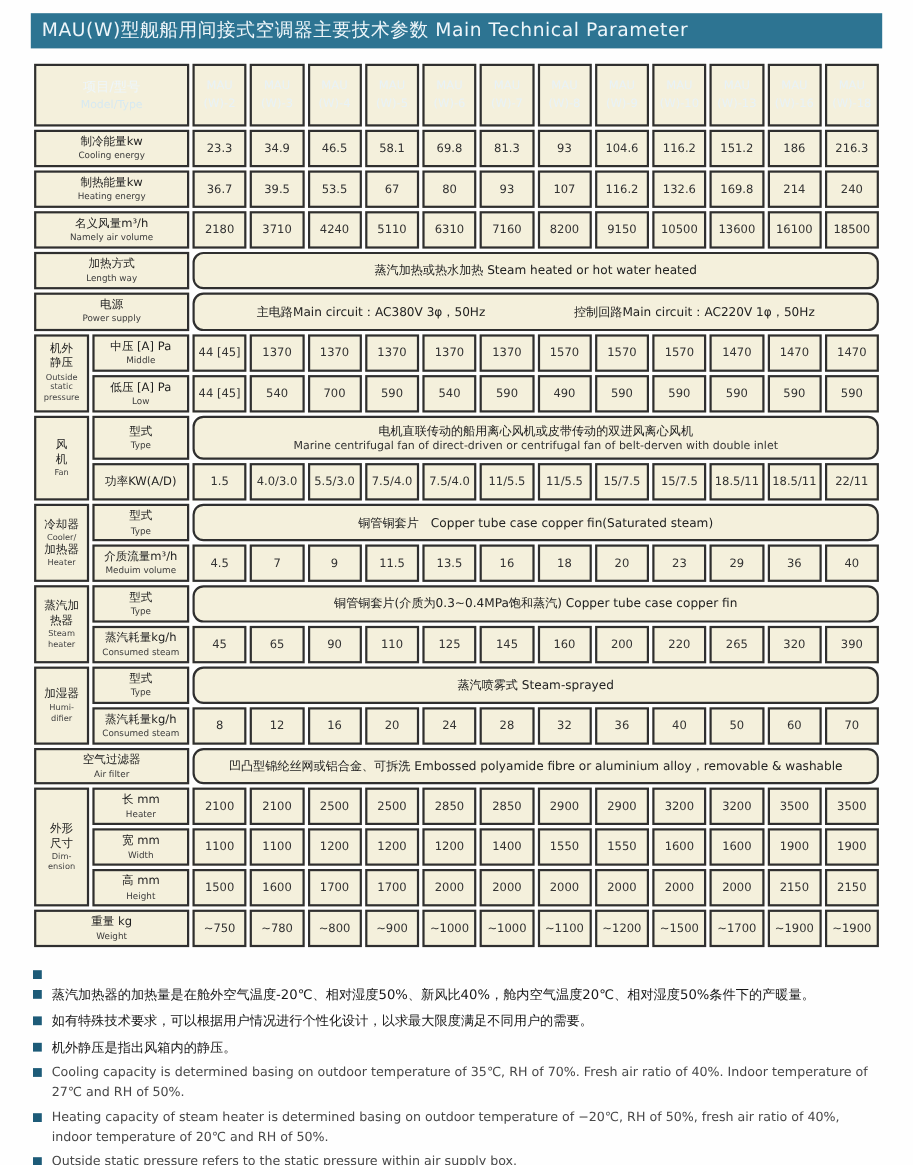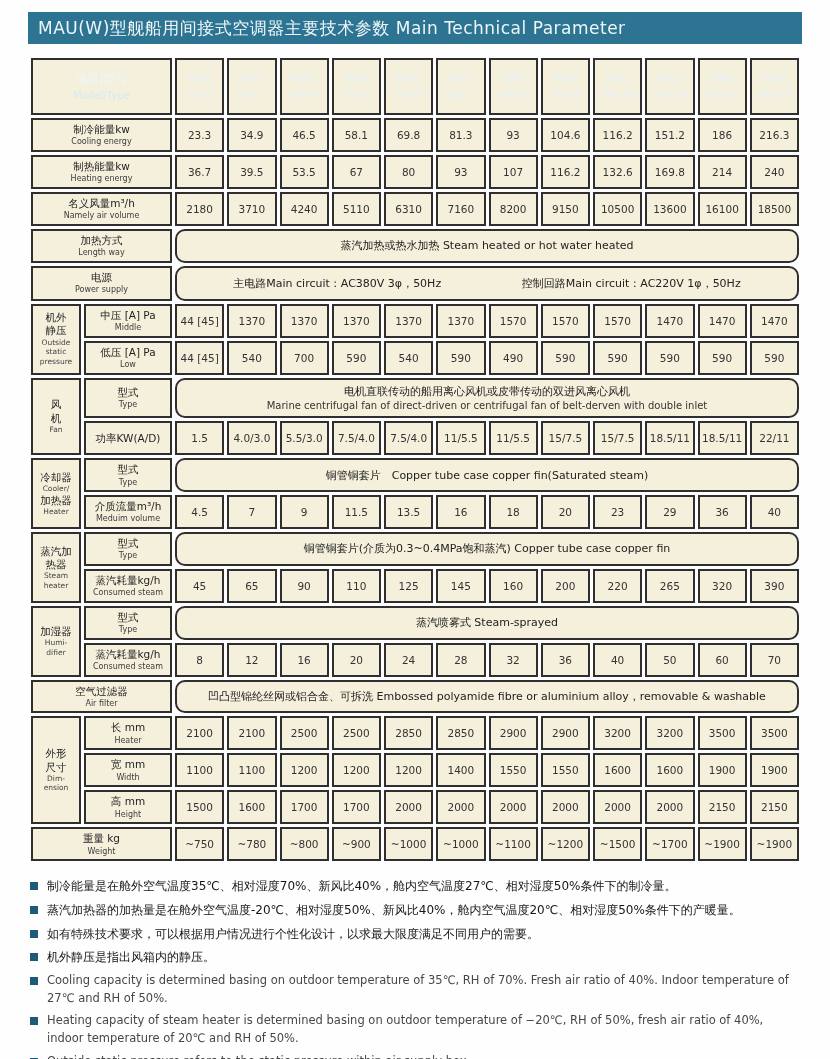--- a/index.html
+++ b/index.html
@@ -473,21 +473,20 @@
           <td class="val">~1700</td>
           <td class="val">~1900</td>
           <td class="val">~1900</td>
         </tr>
       </tbody>
   </table>
 
   <ul class="notes">
       <li class="note zh">
         <span class="bullet"></span>
-        <span class="ntext">制冷能量是在舱外空气温度35℃、相对湿度70%、新风比40%，舱内空气温度27℃、相对湿度50%条件下的制冷量。</span>
       </li>
       <li class="note zh">
         <span class="bullet"></span>
         <span class="ntext">蒸汽加热器的加热量是在舱外空气温度-20℃、相对湿度50%、新风比40%，舱内空气温度20℃、相对湿度50%条件下的产暖量。</span>
       </li>
       <li class="note zh">
         <span class="bullet"></span>
         <span class="ntext">如有特殊技术要求，可以根据用户情况进行个性化设计，以求最大限度满足不同用户的需要。</span>
       </li>
       <li class="note zh">

